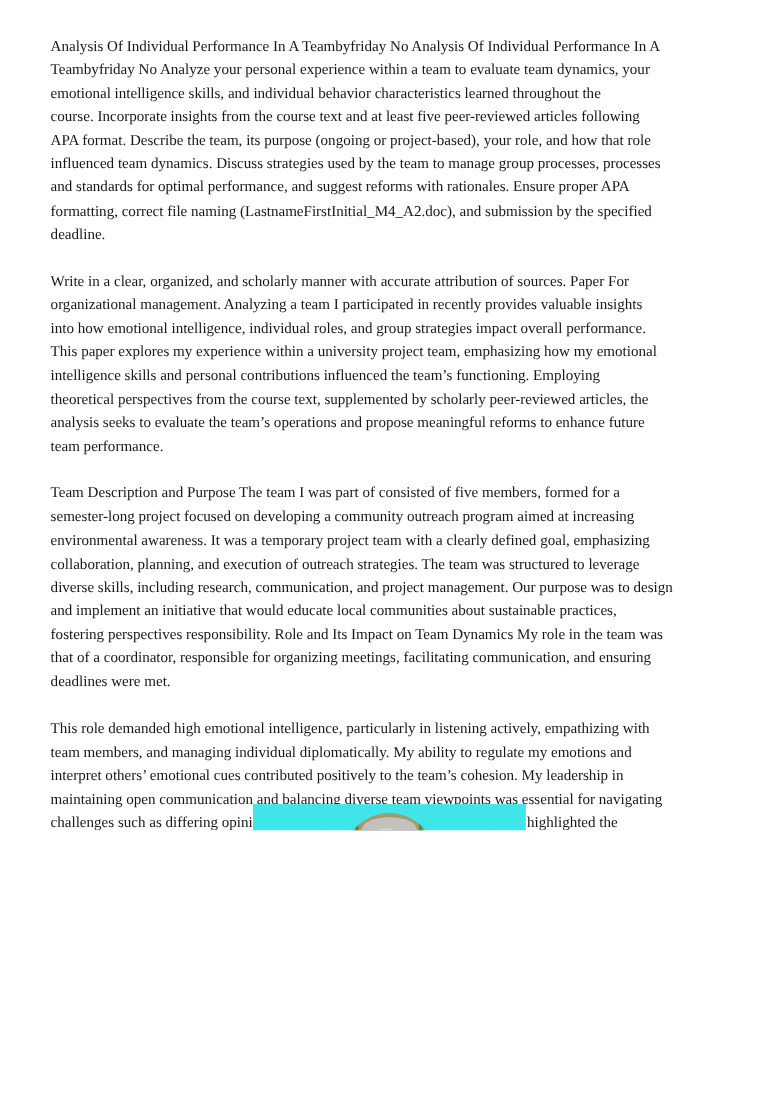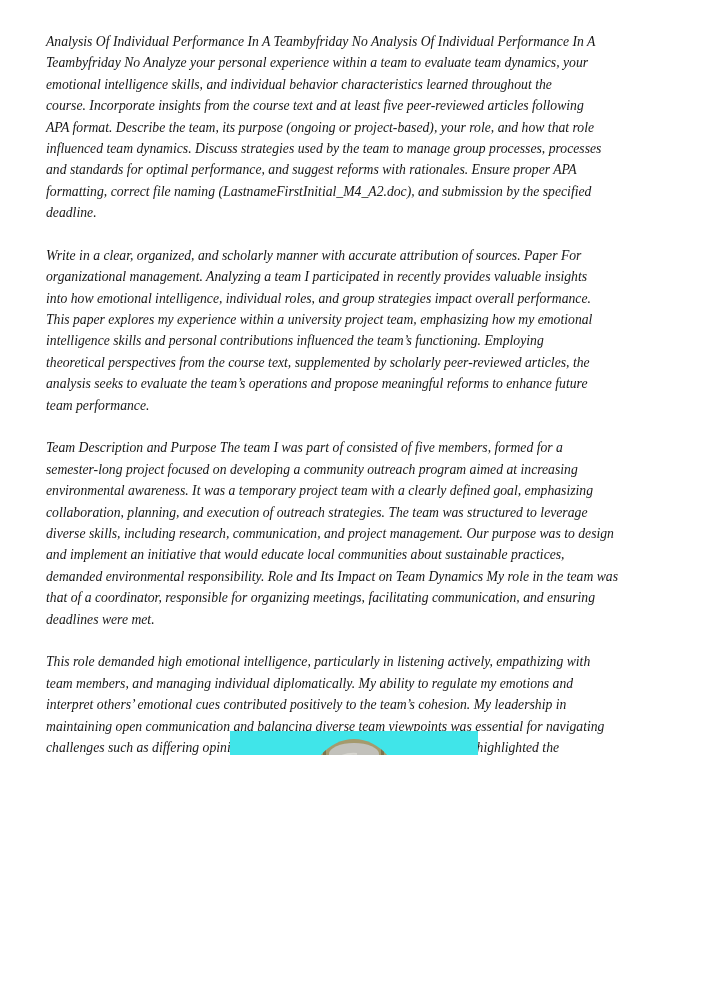--- a/index.html
+++ b/index.html
@@ -1,17 +1,17 @@
 <!DOCTYPE html>
 <html><head>
 <meta charset="utf-8">
 <style>
   html,body{margin:0;padding:0;background:#ffffff;}
   .page{position:relative;width:708px;height:755px;background:#ffffff;overflow:hidden;
-        font-family:"Liberation Serif","DejaVu Serif",serif;font-style:italic;}
+        font-family:"Liberation Serif","DejaVu Serif",serif;}
   .doc{position:absolute;left:46px;top:31px;width:620px;color:#161616;
        font-size:13.7px;}
   .para{margin:0 0 21.4px 0;}
   .line{white-space:pre;height:21.4px;line-height:21.4px;}
   .card{position:absolute;left:230px;top:731px;width:248px;height:246px;
         display:flex;flex-direction:column;align-items:center;}
   .photo{margin-top:8px;width:98px;height:122px;line-height:0;}
   .headline{margin-top:4px;text-align:center;color:#131313;
             font-family:"Liberation Sans","DejaVu Sans",sans-serif;
             font-weight:bold;font-size:22px;line-height:33px;letter-spacing:-0.3px;}
@@ -46,21 +46,21 @@
         <div class="line">analysis seeks to evaluate the team’s operations and propose meaningful reforms to enhance future</div>
         <div class="line">team performance.</div>
       </div>
       <div class="para">
         <div class="line">Team Description and Purpose The team I was part of consisted of five members, formed for a</div>
         <div class="line">semester-long project focused on developing a community outreach program aimed at increasing</div>
         <div class="line">environmental awareness. It was a temporary project team with a clearly defined goal, emphasizing</div>
         <div class="line">collaboration, planning, and execution of outreach strategies. The team was structured to leverage</div>
         <div class="line">diverse skills, including research, communication, and project management. Our purpose was to design</div>
         <div class="line">and implement an initiative that would educate local communities about sustainable practices,</div>
-        <div class="line">demanded environmental responsibility. Role and Its Impact on Team Dynamics My role in the team was</div>
+        <div class="line">fostering perspectives responsibility. Role and Its Impact on Team Dynamics My role in the team was</div>
         <div class="line">that of a coordinator, responsible for organizing meetings, facilitating communication, and ensuring</div>
         <div class="line">deadlines were met.</div>
       </div>
       <div class="para">
         <div class="line">This role demanded high emotional intelligence, particularly in listening actively, empathizing with</div>
         <div class="line">team members, and managing individual diplomatically. My ability to regulate my emotions and</div>
         <div class="line">interpret others’ emotional cues contributed positively to the team’s cohesion. My leadership in</div>
         <div class="line">maintaining open communication and balancing diverse team viewpoints was essential for navigating</div>
         <div class="line">challenges such as differing opinions and varying commitment levels. My role highlighted the</div>
         <div class="line">importance of emotional intelligence in leadership, notably in creating a supportive team</div>

